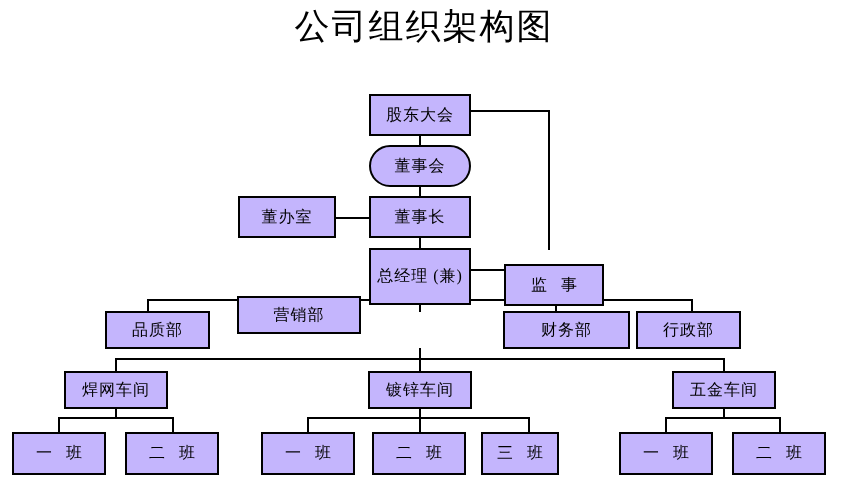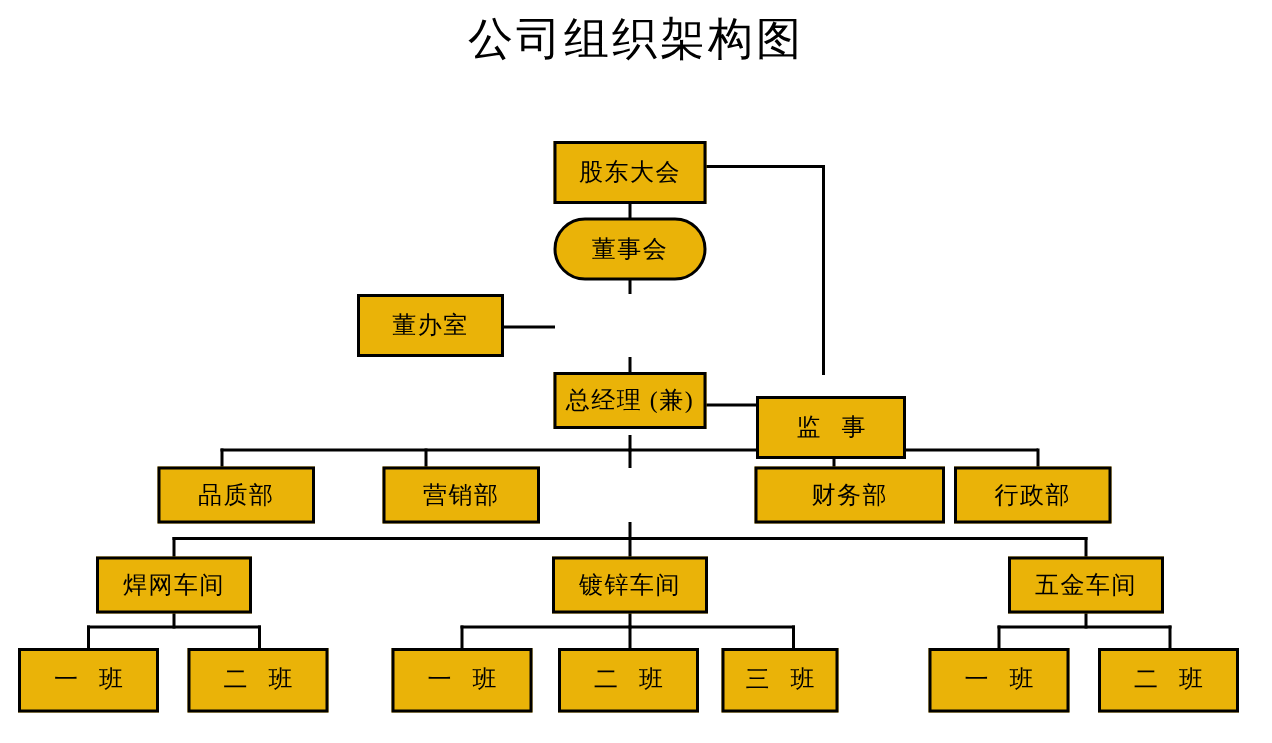--- a/index.html
+++ b/index.html
@@ -17,31 +17,31 @@
     height: 495px;
     background: #ffffff;
     overflow: hidden;
   }
   #chart-title {
     position: absolute;
     left: 0;
     top: 10px;
     width: 848px;
     text-align: center;
-    font-size: 30px;
+    font-size: 35px;
     line-height: 34px;
     letter-spacing: 2px;
     color: #000000;
     font-family: "Liberation Serif", "DejaVu Serif", serif;
     white-space: nowrap;
   }
   .node {
     position: absolute;
     box-sizing: border-box;
-    background: #eab308;
+    background: #c4b5fd;
     border: 2px solid #000000;
     color: #000000;
     font-size: 16px;
     letter-spacing: 1px;
     display: flex;
     align-items: center;
     justify-content: center;
     text-align: center;
     white-space: nowrap;
     font-family: "Liberation Serif", "DejaVu Serif", serif;
@@ -106,28 +106,29 @@
   <div class="conn h" style="left:665px; top:417px; width:116px;"></div>
   <div class="conn v" style="left:665px; top:417px; height:16px;"></div>
   <div class="conn v" style="left:779px; top:417px; height:16px;"></div>
 
   <div class="node" style="left:369px; top:94px; width:102px; height:42px;">股东大会</div>
 
   <div class="node" style="left:369px; top:145px; width:102px; height:42px;border-radius:21px;">董事会</div>
 
   <div class="node" style="left:238px; top:196px; width:98px; height:42px;">董办室</div>
 
+  <div class="node" style="left:369px; top:196px; width:102px; height:42px;">董事长</div>
 
-  <div class="node" style="left:369px; top:248px; width:102px; height:38px;">总经理 (兼)</div>
+  <div class="node" style="left:369px; top:248px; width:102px; height:57px;">总经理 (兼)</div>
 
   <div class="node wide-space" style="left:504px; top:248px; width:100px; height:42px;margin-top:16px;">监 事</div>
 
   <div class="node" style="left:105px; top:311px; width:105px; height:38px;">品质部</div>
 
-  <div class="node" style="left:237px; top:311px; width:105px; height:38px;margin-left:18px;">营销部</div>
+  <div class="node" style="left:237px; top:296px; width:124px; height:38px;">营销部</div>
 
 
   <div class="node" style="left:503px; top:311px; width:127px; height:38px;">财务部</div>
 
   <div class="node" style="left:636px; top:311px; width:105px; height:38px;">行政部</div>
 
   <div class="node" style="left:64px; top:371px; width:104px; height:38px;">焊网车间</div>
 
   <div class="node" style="left:368px; top:371px; width:104px; height:38px;">镀锌车间</div>
 

